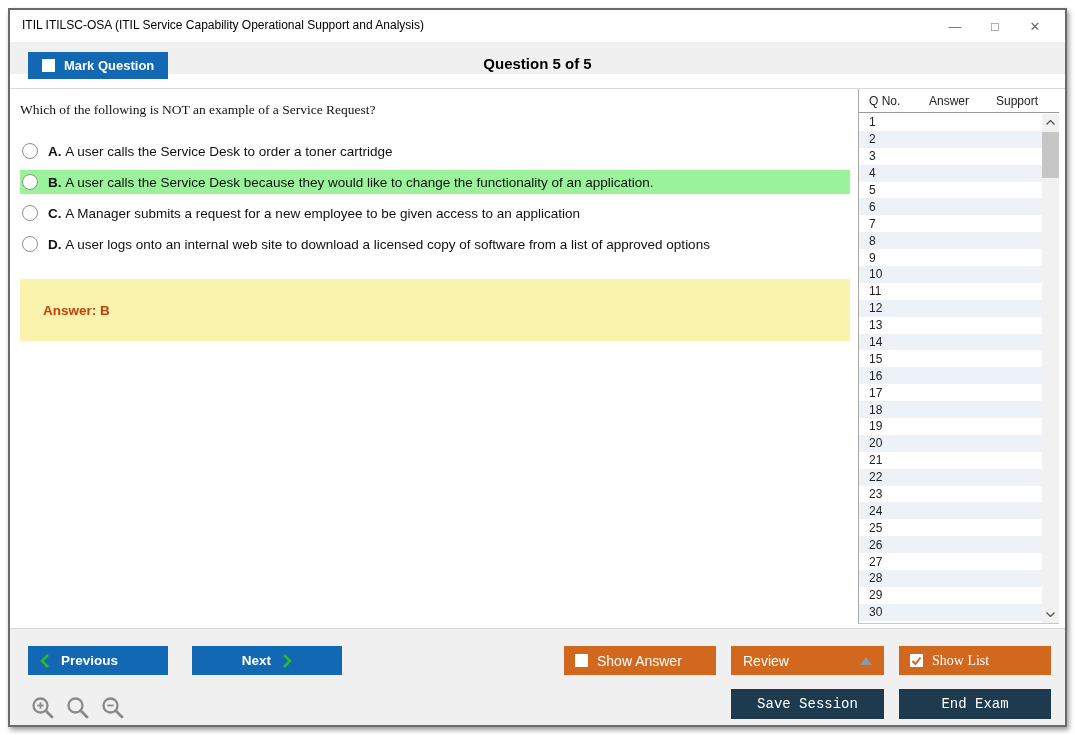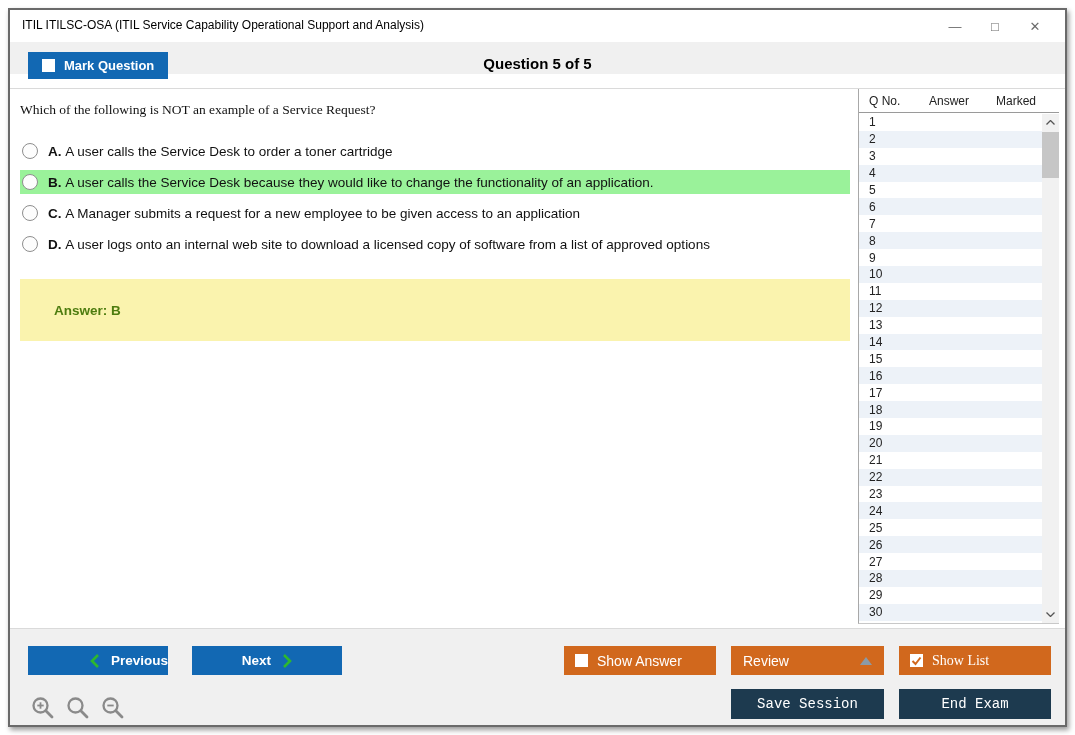--- a/index.html
+++ b/index.html
@@ -25,42 +25,42 @@
   
   .content { position:absolute; left:0; top:78px; width:1055px; height:540px; background:#fff; border-top:1px solid #dadada; }
   .qtext { position:absolute; left:10px; top:13px; font-size:13.5px; color:#111;font-family:Liberation Serif, serif; }
   .options { position:absolute; left:10px; top:50px; width:830px; }
   .option { display:flex; align-items:center; height:24px; margin-bottom:7px; padding-left:2px; }
   .option.highlighted { background:#9af29a; }
   .radio { width:16px; height:16px; border-radius:50%; border:1px solid #8e8e8e; background:#fdfdfd; margin-right:10px; flex:none; }
   .opt-text { font-size:13.5px; color:#111; white-space:nowrap; }
   .answerbox { position:absolute; left:10px; top:190px; width:830px; height:62px; background:#faf3ae;
                display:flex; align-items:center; }
-  .answerbox span { font-size:13.5px; font-weight:bold; color:#4d7c0f; margin-left:34px; }
+  .answerbox span { font-size:13.5px; font-weight:bold; color:#c2410c; margin-left:23px; }
 
   
   .qlist { position:absolute; left:848px; top:0; width:201px; height:535px; background:#fff;
            border-left:1px solid #a8a8a8; border-bottom:1px solid #c8c8c8; }
   .qlist-header { position:relative; height:24px; border-bottom:1px solid #9a9a9a; }
   .qlist-header span { position:absolute; top:5px; font-size:12px; color:#222; }
   .h-qno { left:10px; } .h-answer { left:70px; } .h-marked { left:137px; }
   .qlist-body { position:absolute; left:0; top:25px; right:0; bottom:0; }
   .rows { position:absolute; left:0; top:0; right:17px; bottom:0; overflow:hidden; }
   .list-row { height:16.9px; font-size:12px; color:#222; display:flex; align-items:center; padding-left:10px; }
   .list-row.alt { background:#edf2f8; }
   .scrollbar { position:absolute; right:0; top:0; bottom:0; width:17px; background:#f1f1f1; }
   .sb-arrow { position:absolute; left:0; width:17px; height:17px; display:flex; align-items:center; justify-content:center; }
   .sb-up { top:0; } .sb-down { bottom:0; }
   .sb-thumb { position:absolute; left:0; top:18px; width:17px; height:46px; background:#c6c6c6; }
 
   
   .footer { position:absolute; left:0; top:618px; width:1055px; height:97px; background:#f0f0f0; border-top:1px solid #dadada; }
   .fbtn { position:absolute; height:29px; border:none; color:#fff; display:flex; align-items:center;
           font-family:"Liberation Sans",sans-serif; }
-  .blue { background:#1268b3; font-size:13.5px; font-weight:bold;justify-content:flex-end; }
+  .blue { background:#1268b3; font-size:13.5px; font-weight:bold; }
   .orange { background:#d1681d; font-size:14px; }
   .navy { background:#1d3a4f; font-size:14px; justify-content:center;font-family:Liberation Mono, monospace; }
   .btn-prev { left:18px; top:17px; width:140px; padding-left:12px; }
   .btn-prev .chev { margin-right:12px; }
   .btn-next { left:182px; top:17px; width:150px; justify-content:center;text-align:right; }
   .btn-next .chev { margin-left:12px; }
   .btn-show-answer { left:554px; top:17px; width:152px; padding-left:11px; }
   .btn-review { left:721px; top:17px; width:153px; padding-left:12px; }
   .btn-show-list { left:889px; top:17px; width:152px; padding-left:11px;font-family:Liberation Serif, serif; }
   .btn-save { left:721px; top:60px; width:153px; height:30px; }
@@ -113,21 +113,21 @@
         </div>
       </div>
     <div class="answerbox">
       <span>Answer: B</span>
     </div>
 
     <div class="qlist">
       <div class="qlist-header">
         <span class="h-qno">Q No.</span>
         <span class="h-answer">Answer</span>
-        <span class="h-marked">Marked</span>
+        <span class="h-marked">Support</span>
       </div>
       <div class="qlist-body">
         <div class="rows" id="list-rows">
             <div class="list-row">1</div>
             <div class="list-row alt">2</div>
             <div class="list-row">3</div>
             <div class="list-row alt">4</div>
             <div class="list-row">5</div>
             <div class="list-row alt">6</div>
             <div class="list-row">7</div>

